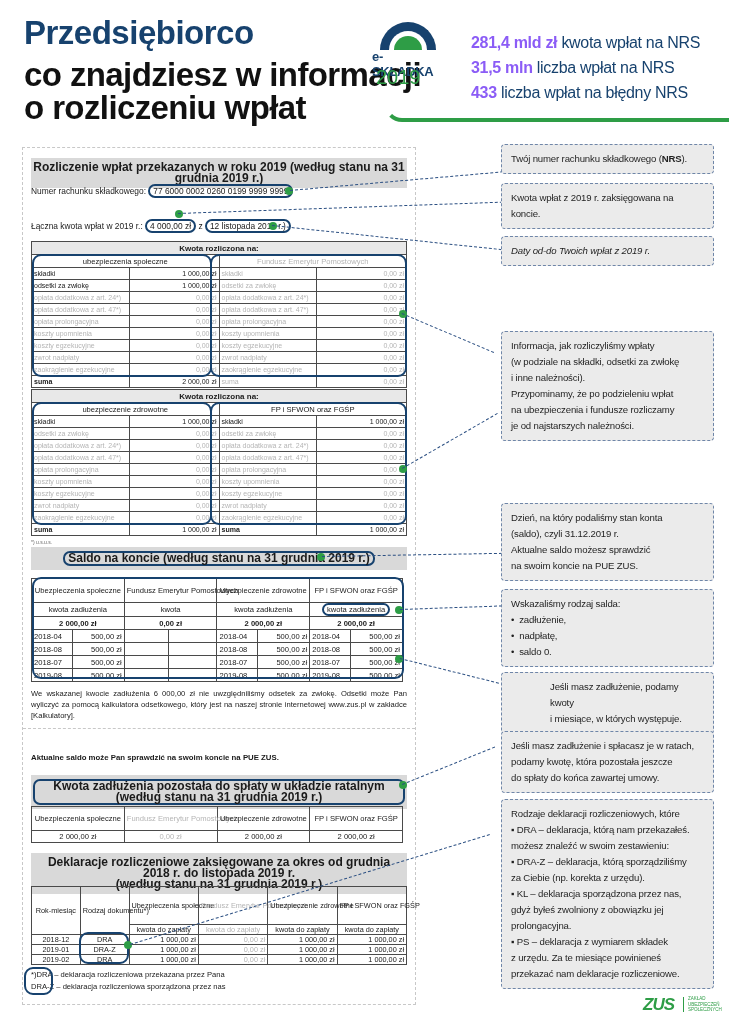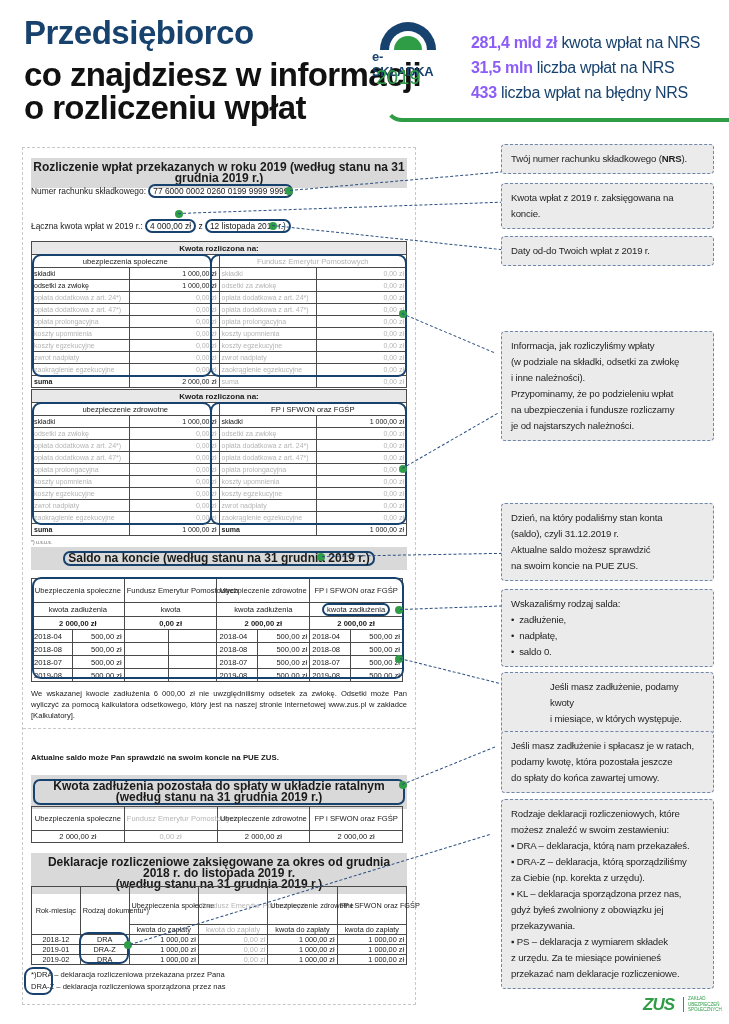--- a/index.html
+++ b/index.html
@@ -463,21 +463,21 @@
 <div class="dashline" style="left:322px;top:556px;width:180px;transform:rotate(-1deg);"></div>
 <div class="dashline" style="left:400px;top:609px;width:102px;transform:rotate(-2deg);"></div>
 <div class="dashline" style="left:400px;top:658px;width:102px;transform:rotate(14deg);"></div>
 <div class="dashline" style="left:402px;top:784px;width:100px;transform:rotate(-22deg);"></div>
 <div class="dashline" style="left:130px;top:944px;width:376px;transform:rotate(-17deg);"></div>
 
 <div class="callout" style="top:144px;">
   <span>Twój numer rachunku składkowego (</span><b>NRS</b><span>).</span>
 </div>
 <div class="callout" style="top:183px;">Kwota wpłat z 2019 r. zaksięgowana na koncie.</div>
-<div class="callout" style="top:236px;">Daty od-do Twoich wpłat z 2019 r.</div>
+<div class="callout" style="top:236px;font-style:italic;">Daty od-do Twoich wpłat z 2019 r.</div>
 
 <div class="callout" style="top:331px;">
   <div>Informacja, jak rozliczyliśmy wpłaty</div>
   <div>(w podziale na składki, odsetki za zwłokę</div>
   <div>i inne należności).</div>
   <div>Przypominamy, że po podzieleniu wpłat</div>
   <div>na ubezpieczenia i fundusze rozliczamy</div>
   <div>je od najstarszych należności.</div>
 </div>
 
@@ -503,27 +503,27 @@
 </div>
 
 <div class="callout" style="top:731px;">
   <div>Jeśli masz zadłużenie i spłacasz je w ratach,</div>
   <div>podamy kwotę, która pozostała jeszcze</div>
   <div>do spłaty do końca zawartej umowy.</div>
 </div>
 
 <div class="callout" style="top:799px;">
   <div>Rodzaje deklaracji rozliczeniowych, które</div>
+  <div>▪ DRA – deklaracja, którą nam przekazałeś.</div>
   <div>możesz znaleźć w swoim zestawieniu:</div>
-  <div>▪ DRA – deklaracja, którą nam przekazałeś.</div>
   <div>▪ DRA-Z – deklaracja, którą sporządziliśmy</div>
   <div>za Ciebie (np. korekta z urzędu).</div>
   <div>▪ KL – deklaracja sporządzona przez nas,</div>
   <div>gdyż byłeś zwolniony z obowiązku jej</div>
-  <div>przekazywania.</div>
+  <div>prolongacyjna.</div>
   <div>▪ PS – deklaracja z wymiarem składek</div>
   <div>z urzędu. Za te miesiące powinieneś</div>
   <div>przekazać nam deklaracje rozliczeniowe.</div>
 </div>
 
 <div class="zus">
   <div class="mark">ZUS</div>
   <div class="bar"></div>
   <div class="txt">
     <div>ZAKŁAD</div>

